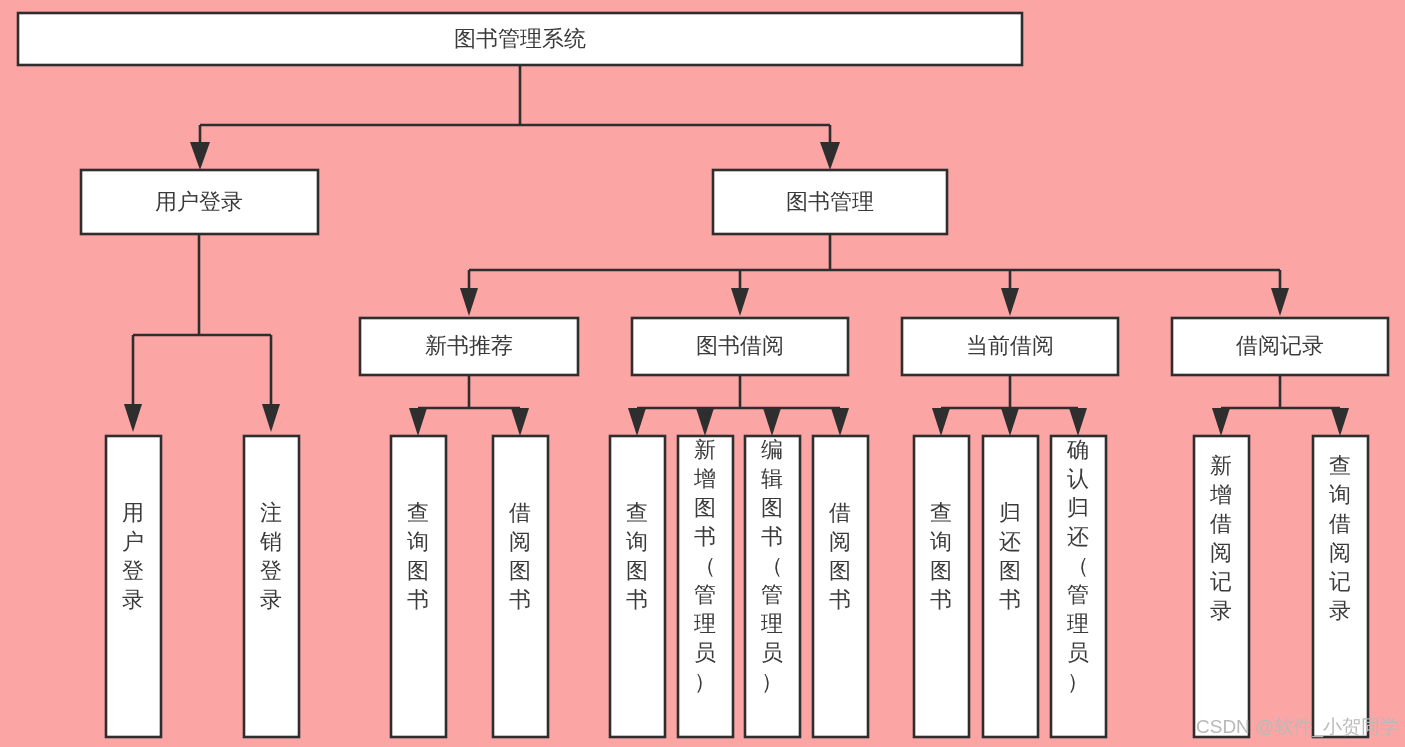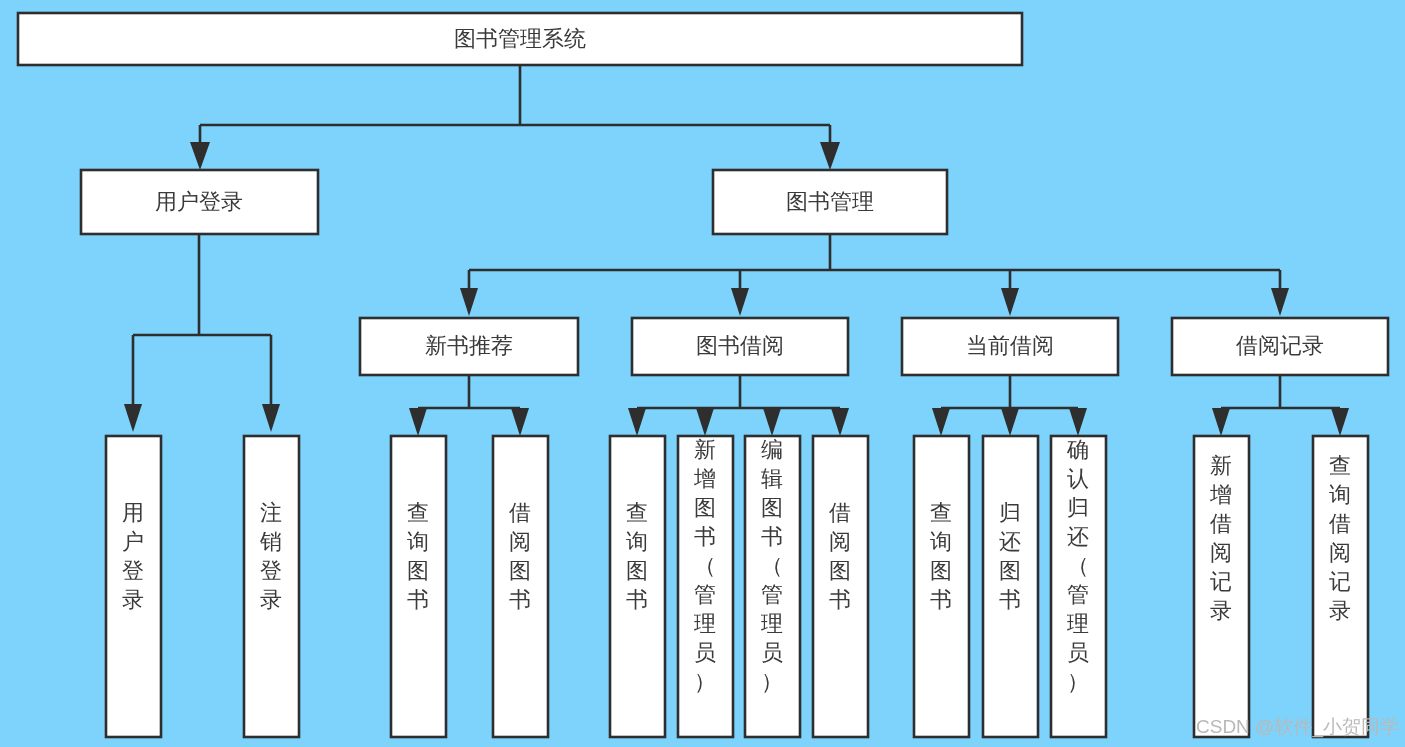--- a/index.html
+++ b/index.html
@@ -10,21 +10,21 @@
   body {
     width: 1405px;
     height: 747px;
     font-family: "Liberation Sans", "DejaVu Sans", sans-serif;
     overflow: hidden;
   }
   #diagram-root {
     position: relative;
     width: 1405px;
     height: 747px;
-    background: #7dd3fc;
+    background: #fca5a5;
   }
   svg.diagram-canvas {
     position: absolute;
     left: 0;
     top: 0;
     width: 1405px;
     height: 747px;
     display: block;
   }
   .node-box {

